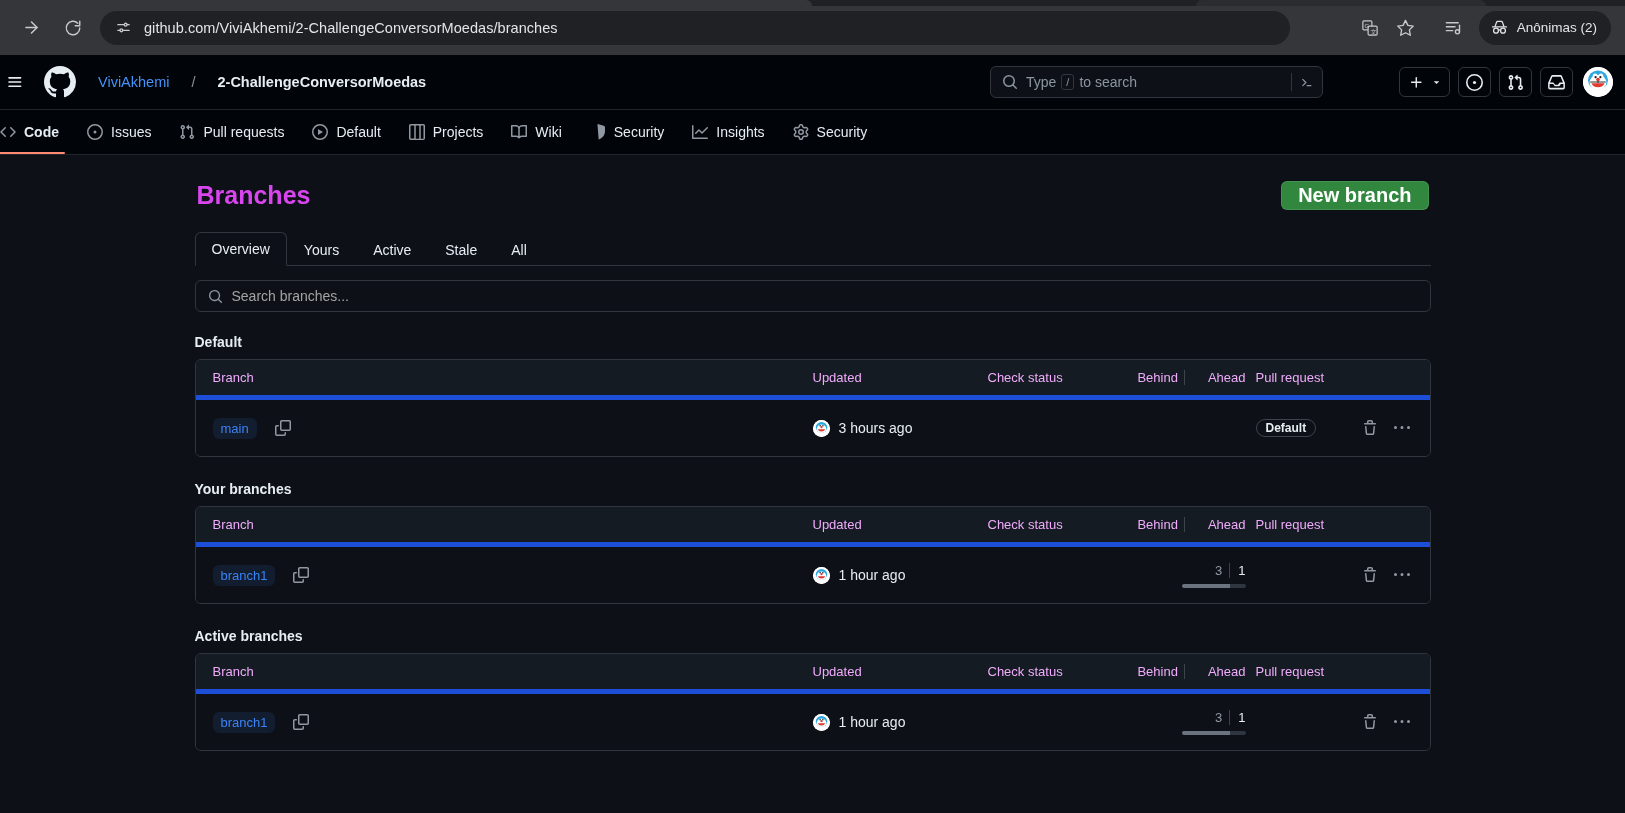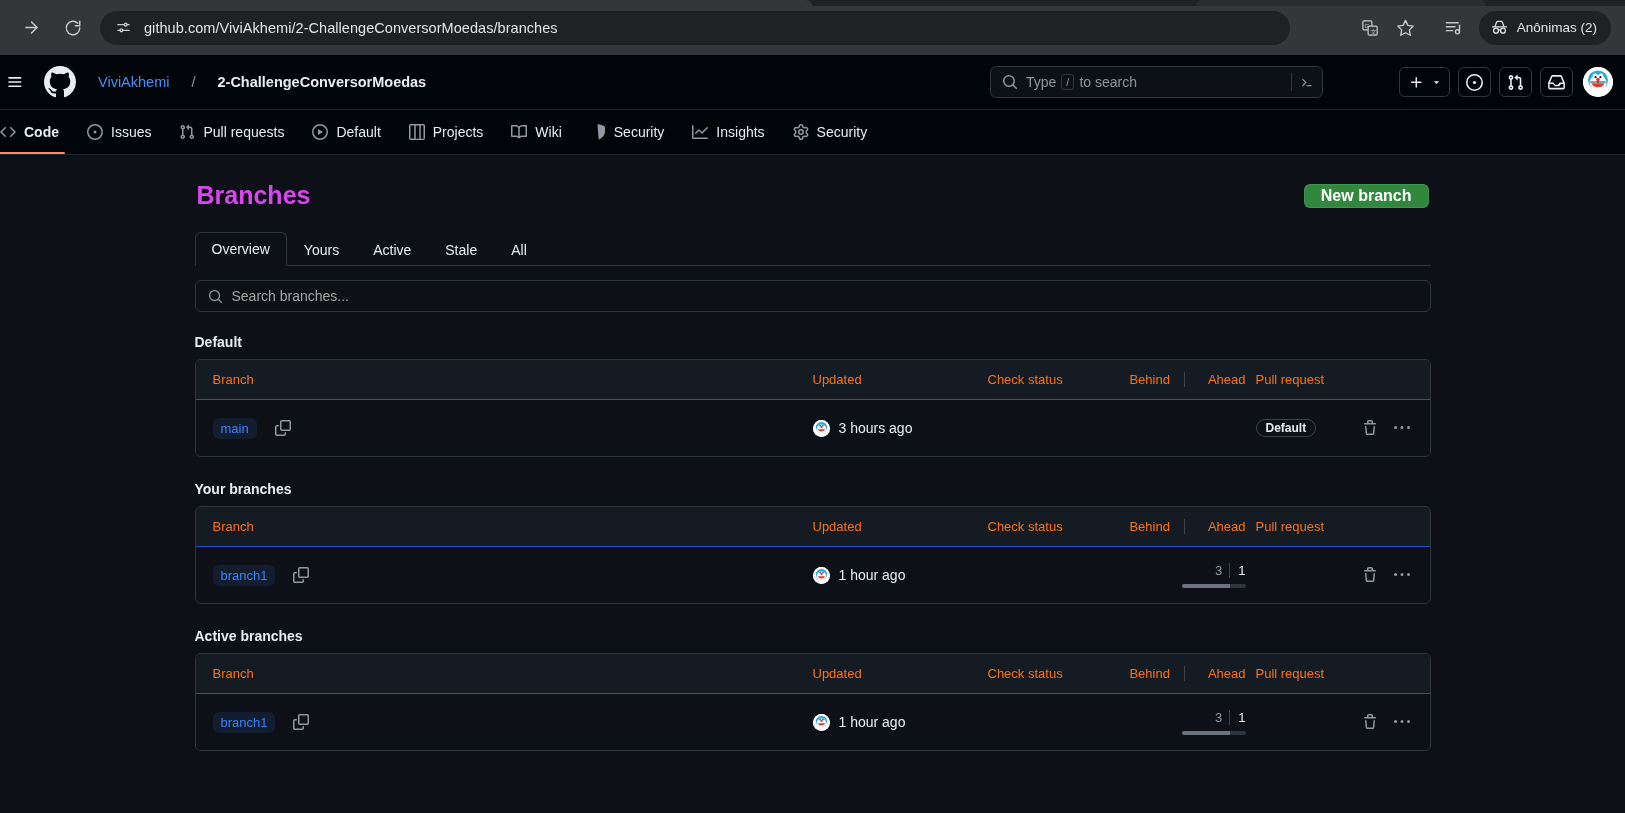--- a/index.html
+++ b/index.html
@@ -176,21 +176,21 @@
   }
   .page-head {
     display: flex; align-items: center; justify-content: space-between;
     padding: 0 2px;
     margin-bottom: 22px;
   }
   .page-title { color: #d946ef; font-size: 25px; font-weight: 600; }
   .btn-primary {
     background: #32873f;
     color: #ffffff;
-    font-size: 16px;
+    font-size: 20px;
     font-weight: 600;
     border-radius: 6px;
     padding: 2px 16px;
     border: 1px solid rgba(240,246,252,0.1);
   }
 
   .tabs-row {
     display: flex; align-items: flex-end;
     border-bottom: 1px solid #30363d;
     margin-bottom: 14px;
@@ -233,38 +233,38 @@
     border: 1px solid #30363d;
     border-radius: 6px;
     margin-bottom: 24px;
     overflow: hidden;
   }
   .bt-head {
     background: #151b23;
     height: 40px;
     display: flex; align-items: center;
     font-size: 13px;
-    color: #f97316;
-    border-bottom: 1px solid #1d4ed8;
+    color: #f0abfc;
+    border-bottom: 5px solid #1d4ed8;
   }
   .bt-row {
     height: 56px;
     display: flex; align-items: center;
     font-size: 14px;
     color: #e6edf3;
     background: #0d1117;
   }
   .col-branch { width: 617px; padding-left: 17px; display: flex; align-items: center; gap: 18px;}
   .col-updated { width: 175px; display:flex; align-items:center; gap:9px;}
   .col-check { width: 143px; }
   .col-ba { width: 115px; display: flex; flex-direction: column; align-items: flex-end; }
   .col-pr { width: 105px; padding-left: 10px;}
   .col-actions { flex: 1; display: flex; align-items: center; justify-content: flex-end; gap: 16px; padding-right: 20px;}
 
-  .bt-head .col-ba { flex-direction: row; align-items: center; justify-content: flex-end; gap: 8px; }
+  .bt-head .col-ba { flex-direction: row; align-items: center; justify-content: flex-end; gap: 0; }
   .bt-head .behind-lbl { padding-right: 6px; }
   .bt-head .ahead-lbl { padding-left: 23px; border-left: 1px solid #3d444d; }
 
   .branch-pill {
     display: inline-block;
     background: #121d2f;
     color: #3b82f6;
     font-family: Liberation Sans, sans-serif;
     font-size: 13px;
     padding: 3px 8px;

